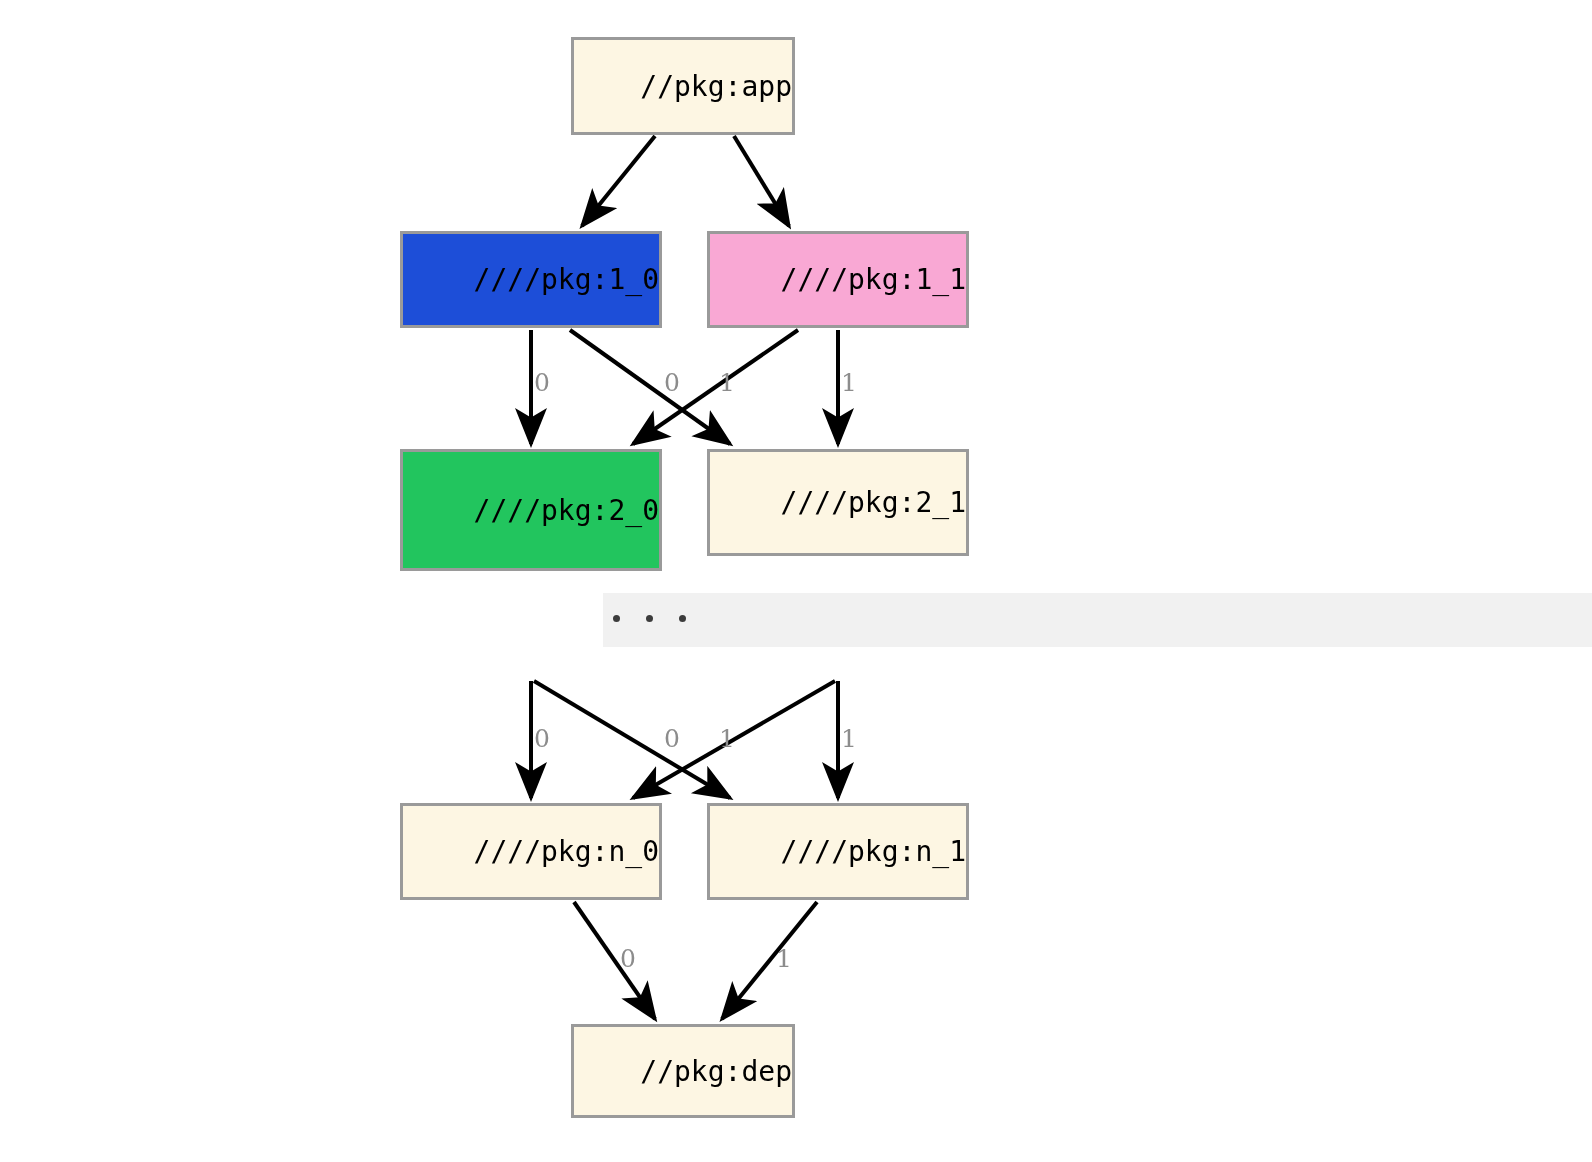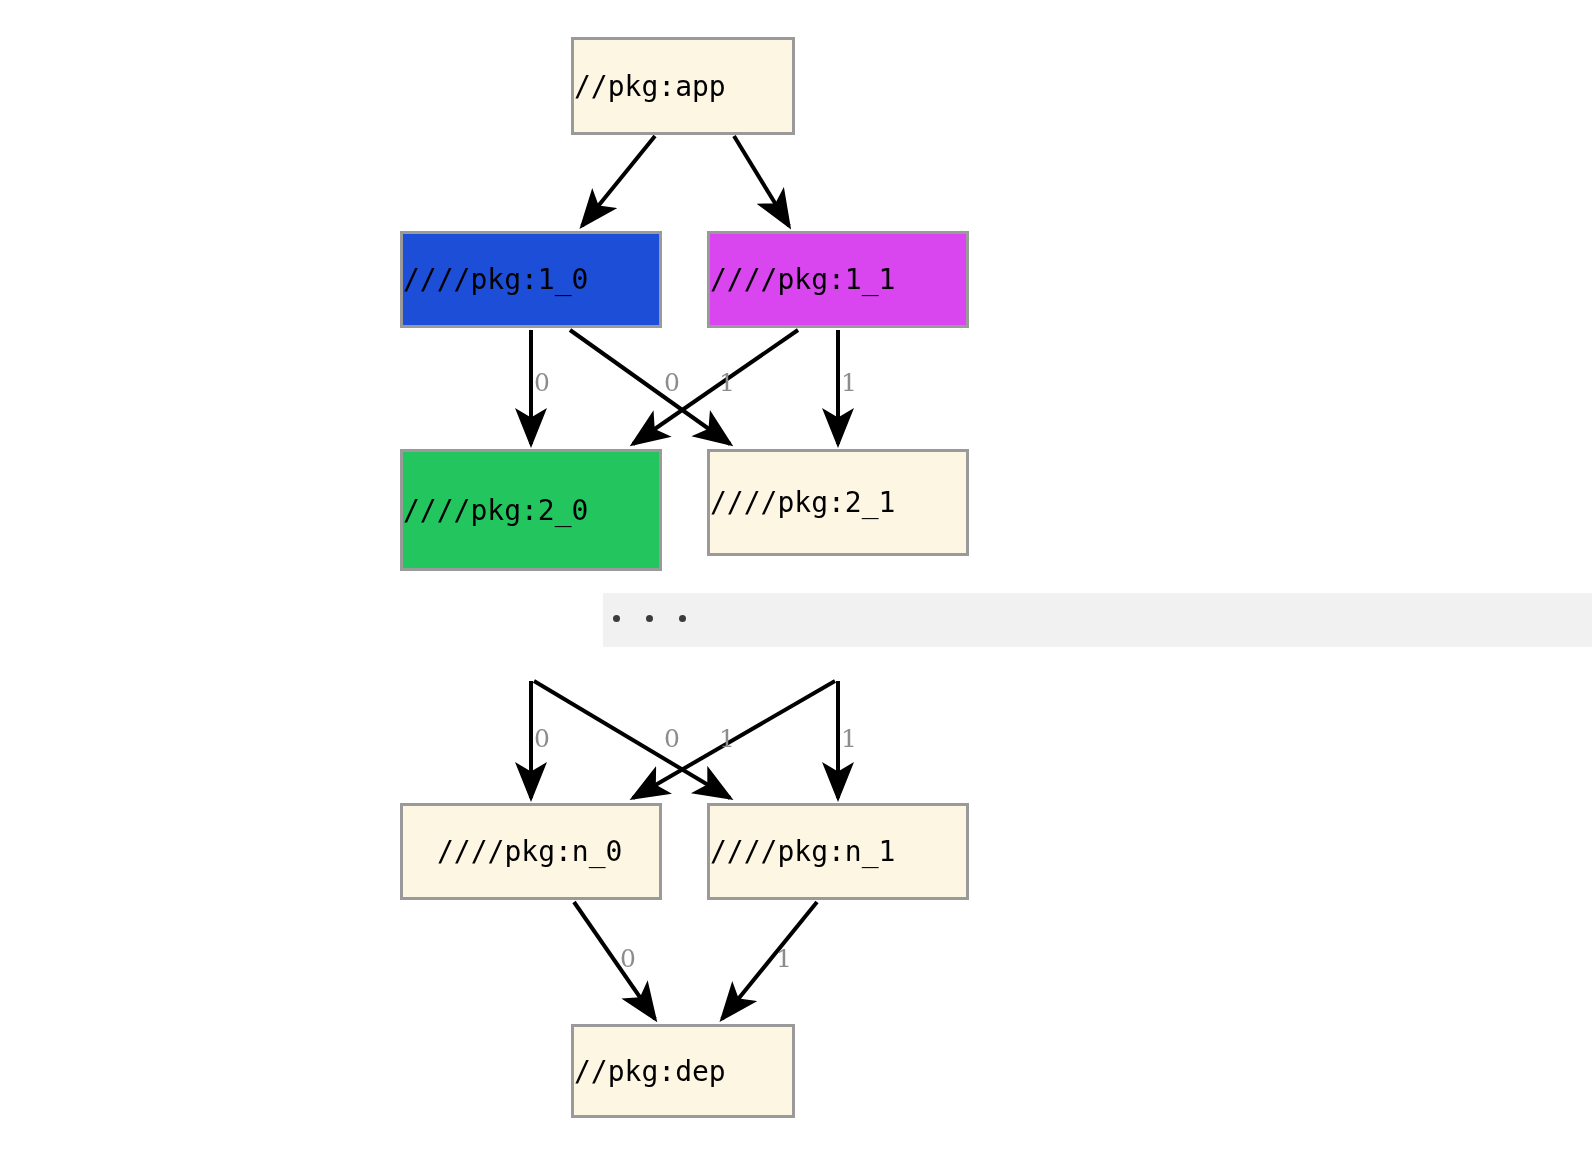--- a/index.html
+++ b/index.html
@@ -24,21 +24,21 @@
     width: 1592px;
     height: 1162px;
   }
   .node-box {
     position: absolute;
     box-sizing: border-box;
     background: #FDF6E3;
     border: 3px solid #9a9a9a;
     display: flex;
     align-items: center;
-    justify-content: flex-start;
+    justify-content: flex-end;
   }
   .node-label {
     font-family: "DejaVu Sans Mono", "Liberation Mono", monospace;
     font-size: 28px;
     color: #000000;
     letter-spacing: 0px;
     white-space: nowrap;
   }
   .edge-label {
     position: absolute;
@@ -93,21 +93,21 @@
       </g>
   </svg>
 
   <div id="nodes-layer">
       <div class="node-box" style="left: 571px; top: 37px; width: 224px; height: 98px; background: rgb(253, 246, 227); border-color: rgb(154, 154, 154);">
         <span class="node-label">//pkg:app</span>
       </div>
       <div class="node-box" style="left: 400px; top: 231px; width: 262px; height: 97px; background: #1d4ed8; border-color: rgb(154, 154, 154);">
         <span class="node-label">////pkg:1_0</span>
       </div>
-      <div class="node-box" style="left: 707px; top: 231px; width: 262px; height: 97px; background: #d946ef; border-color: rgb(154, 154, 154);">
+      <div class="node-box" style="left: 707px; top: 231px; width: 262px; height: 97px; background: #f9a8d4; border-color: rgb(154, 154, 154);">
         <span class="node-label">////pkg:1_1</span>
       </div>
       <div class="node-box" style="left: 400px; top: 449px; width: 262px; height: 122px; background: #22c55e; border-color: rgb(154, 154, 154);">
         <span class="node-label">////pkg:2_0</span>
       </div>
       <div class="node-box" style="left: 707px; top: 449px; width: 262px; height: 107px; background: rgb(253, 246, 227); border-color: rgb(154, 154, 154);">
         <span class="node-label">////pkg:2_1</span>
       </div>
       <div class="node-box" style="left: 400px; top: 803px; width: 262px; height: 97px; background: rgb(253, 246, 227); border-color: rgb(154, 154, 154); padding-left: 34px;">
         <span class="node-label">////pkg:n_0</span>

